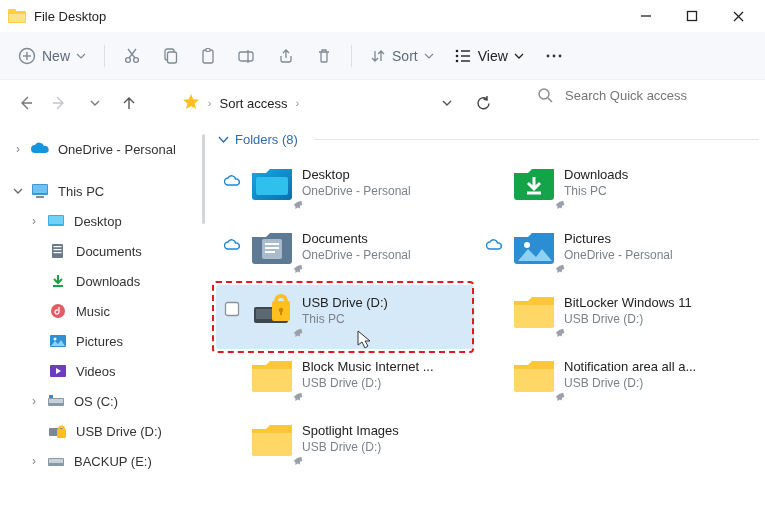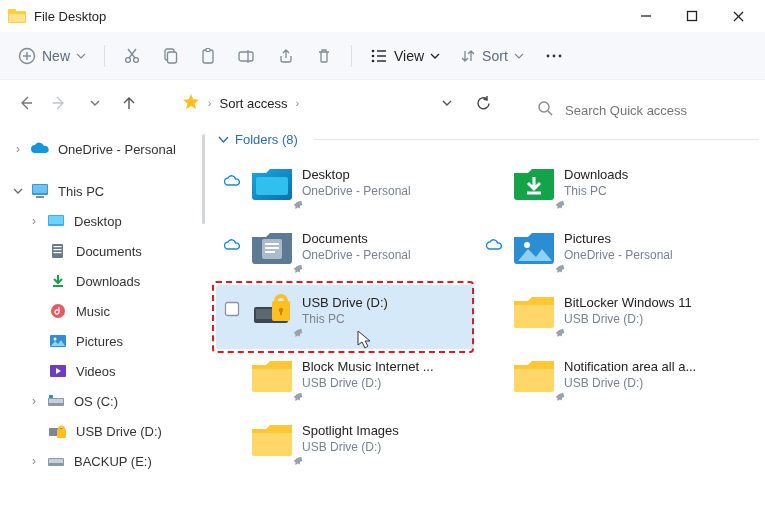--- a/index.html
+++ b/index.html
@@ -17,21 +17,21 @@
   .tbtn { height: 34px; display: flex; align-items: center; justify-content: center; padding: 0 8px; color: #5f6b7a; border-radius: 4px; gap: 6px; font-size: 14px; }
   .tbtn svg { display:block; }
   .tsep { width: 1px; height: 22px; background: #dcdfe4; margin: 0 6px; }
   
   
   .navbar { height: 46px; display: flex; align-items: center; padding: 0 12px; gap: 8px; }
   .navarrow { width: 28px; height: 28px; display:flex; align-items:center; justify-content:center; color:#7a828c;}
   .breadcrumb { flex: 0 0 250px; display:flex; align-items:center; gap:8px; padding:0 6px; height:32px;}
   .breadcrumb .chev { color:#8a929c; font-size:11px;}
   .refresh { width:32px; height:32px; display:flex; align-items:center; justify-content:center; color:#555;}
-  .searchbox { flex:1; display:flex; align-items:flex-end; height:32px; padding:0 10px; color:#888; gap:10px; margin-left:20px;}
+  .searchbox { flex:1; display:flex; align-items:flex-start; height:32px; padding:0 10px; color:#888; gap:10px; margin-left:20px;}
   .searchbox input { border:none; outline:none; font-size:13px; flex:1; color:#555; background:transparent;}
   
   
   .body { display:flex; height: calc(526px - 32px - 48px - 46px); }
   .sidebar { width: 200px; padding: 8px 0 8px 4px; overflow:hidden; }
   .sidebar .node { display:flex; align-items:center; height:30px; padding-left:6px; gap:4px; color:#333; font-size:13px;}
   .sidebar .node.d1 { padding-left: 22px; }
   .sidebar .node.d2 { padding-left: 24px; }
   .sidebar .exp { width:16px; display:flex; justify-content:center; color:#888; font-size:12px;}
   .sidebar .nico { width:20px; height:18px; display:flex; align-items:center; justify-content:center; }
@@ -135,44 +135,44 @@
         <path d="M4 9 v4 a2 2 0 0 0 2 2 h6 a2 2 0 0 0 2 -2 v-4" fill="none" stroke="#808892" stroke-width="1.3"></path>
         <path d="M9 11 V3 M6 6 L9 3 L12 6" fill="none" stroke="#808892" stroke-width="1.3"></path>
       </svg>
     </div>
   <div class="tbtn">
       <svg width="18" height="18">
         <path d="M4 5 h10 M6 5 v9 a1 1 0 0 0 1 1 h4 a1 1 0 0 0 1 -1 V5 M7 5 V3 h4 v2" fill="none" stroke="#808892" stroke-width="1.3"></path>
       </svg>
     </div>
   <span class="tsep"></span>
+  <div class="tbtn">
+    <svg width="16" height="16">
+        <path d="M5 3 v10 M2 10 l3 3 l3 -3 M11 13 V3 M8 6 l3 -3 l3 3" fill="none" stroke="#808892" stroke-width="1.3"></path>
+      </svg>
+    <span>Sort</span>
+    <svg width="10" height="10">
+        <path d="M1 3 L5 7 L9 3" fill="none" stroke="#808892" stroke-width="1.2"></path>
+      </svg>
+  </div>
   <div class="tbtn" style="color:#222">
     <svg width="18" height="16">
         <circle cx="3" cy="3" r="1.3" fill="#222"></circle>
         <line x1="7" y1="3" x2="16" y2="3" stroke="#222" stroke-width="1.4"></line>
         <circle cx="3" cy="8" r="1.3" fill="#222"></circle>
         <line x1="7" y1="8" x2="16" y2="8" stroke="#222" stroke-width="1.4"></line>
         <circle cx="3" cy="13" r="1.3" fill="#222"></circle>
         <line x1="7" y1="13" x2="16" y2="13" stroke="#222" stroke-width="1.4"></line>
       </svg>
     <span style="font-weight:500">View</span>
     <svg width="10" height="10">
         <path d="M1 3 L5 7 L9 3" fill="none" stroke="#222" stroke-width="1.3"></path>
       </svg>
   </div>
   <div class="tbtn">
-    <svg width="16" height="16">
-        <path d="M5 3 v10 M2 10 l3 3 l3 -3 M11 13 V3 M8 6 l3 -3 l3 3" fill="none" stroke="#808892" stroke-width="1.3"></path>
-      </svg>
-    <span>Sort</span>
-    <svg width="10" height="10">
-        <path d="M1 3 L5 7 L9 3" fill="none" stroke="#808892" stroke-width="1.2"></path>
-      </svg>
-  </div>
-  <div class="tbtn">
       <svg width="20" height="16">
         <circle cx="4" cy="8" r="1.4" fill="#333"></circle>
         <circle cx="10" cy="8" r="1.4" fill="#333"></circle>
         <circle cx="16" cy="8" r="1.4" fill="#333"></circle>
       </svg>
     </div>
 </div>
 
 <div class="navbar">
   <div class="navarrow">

